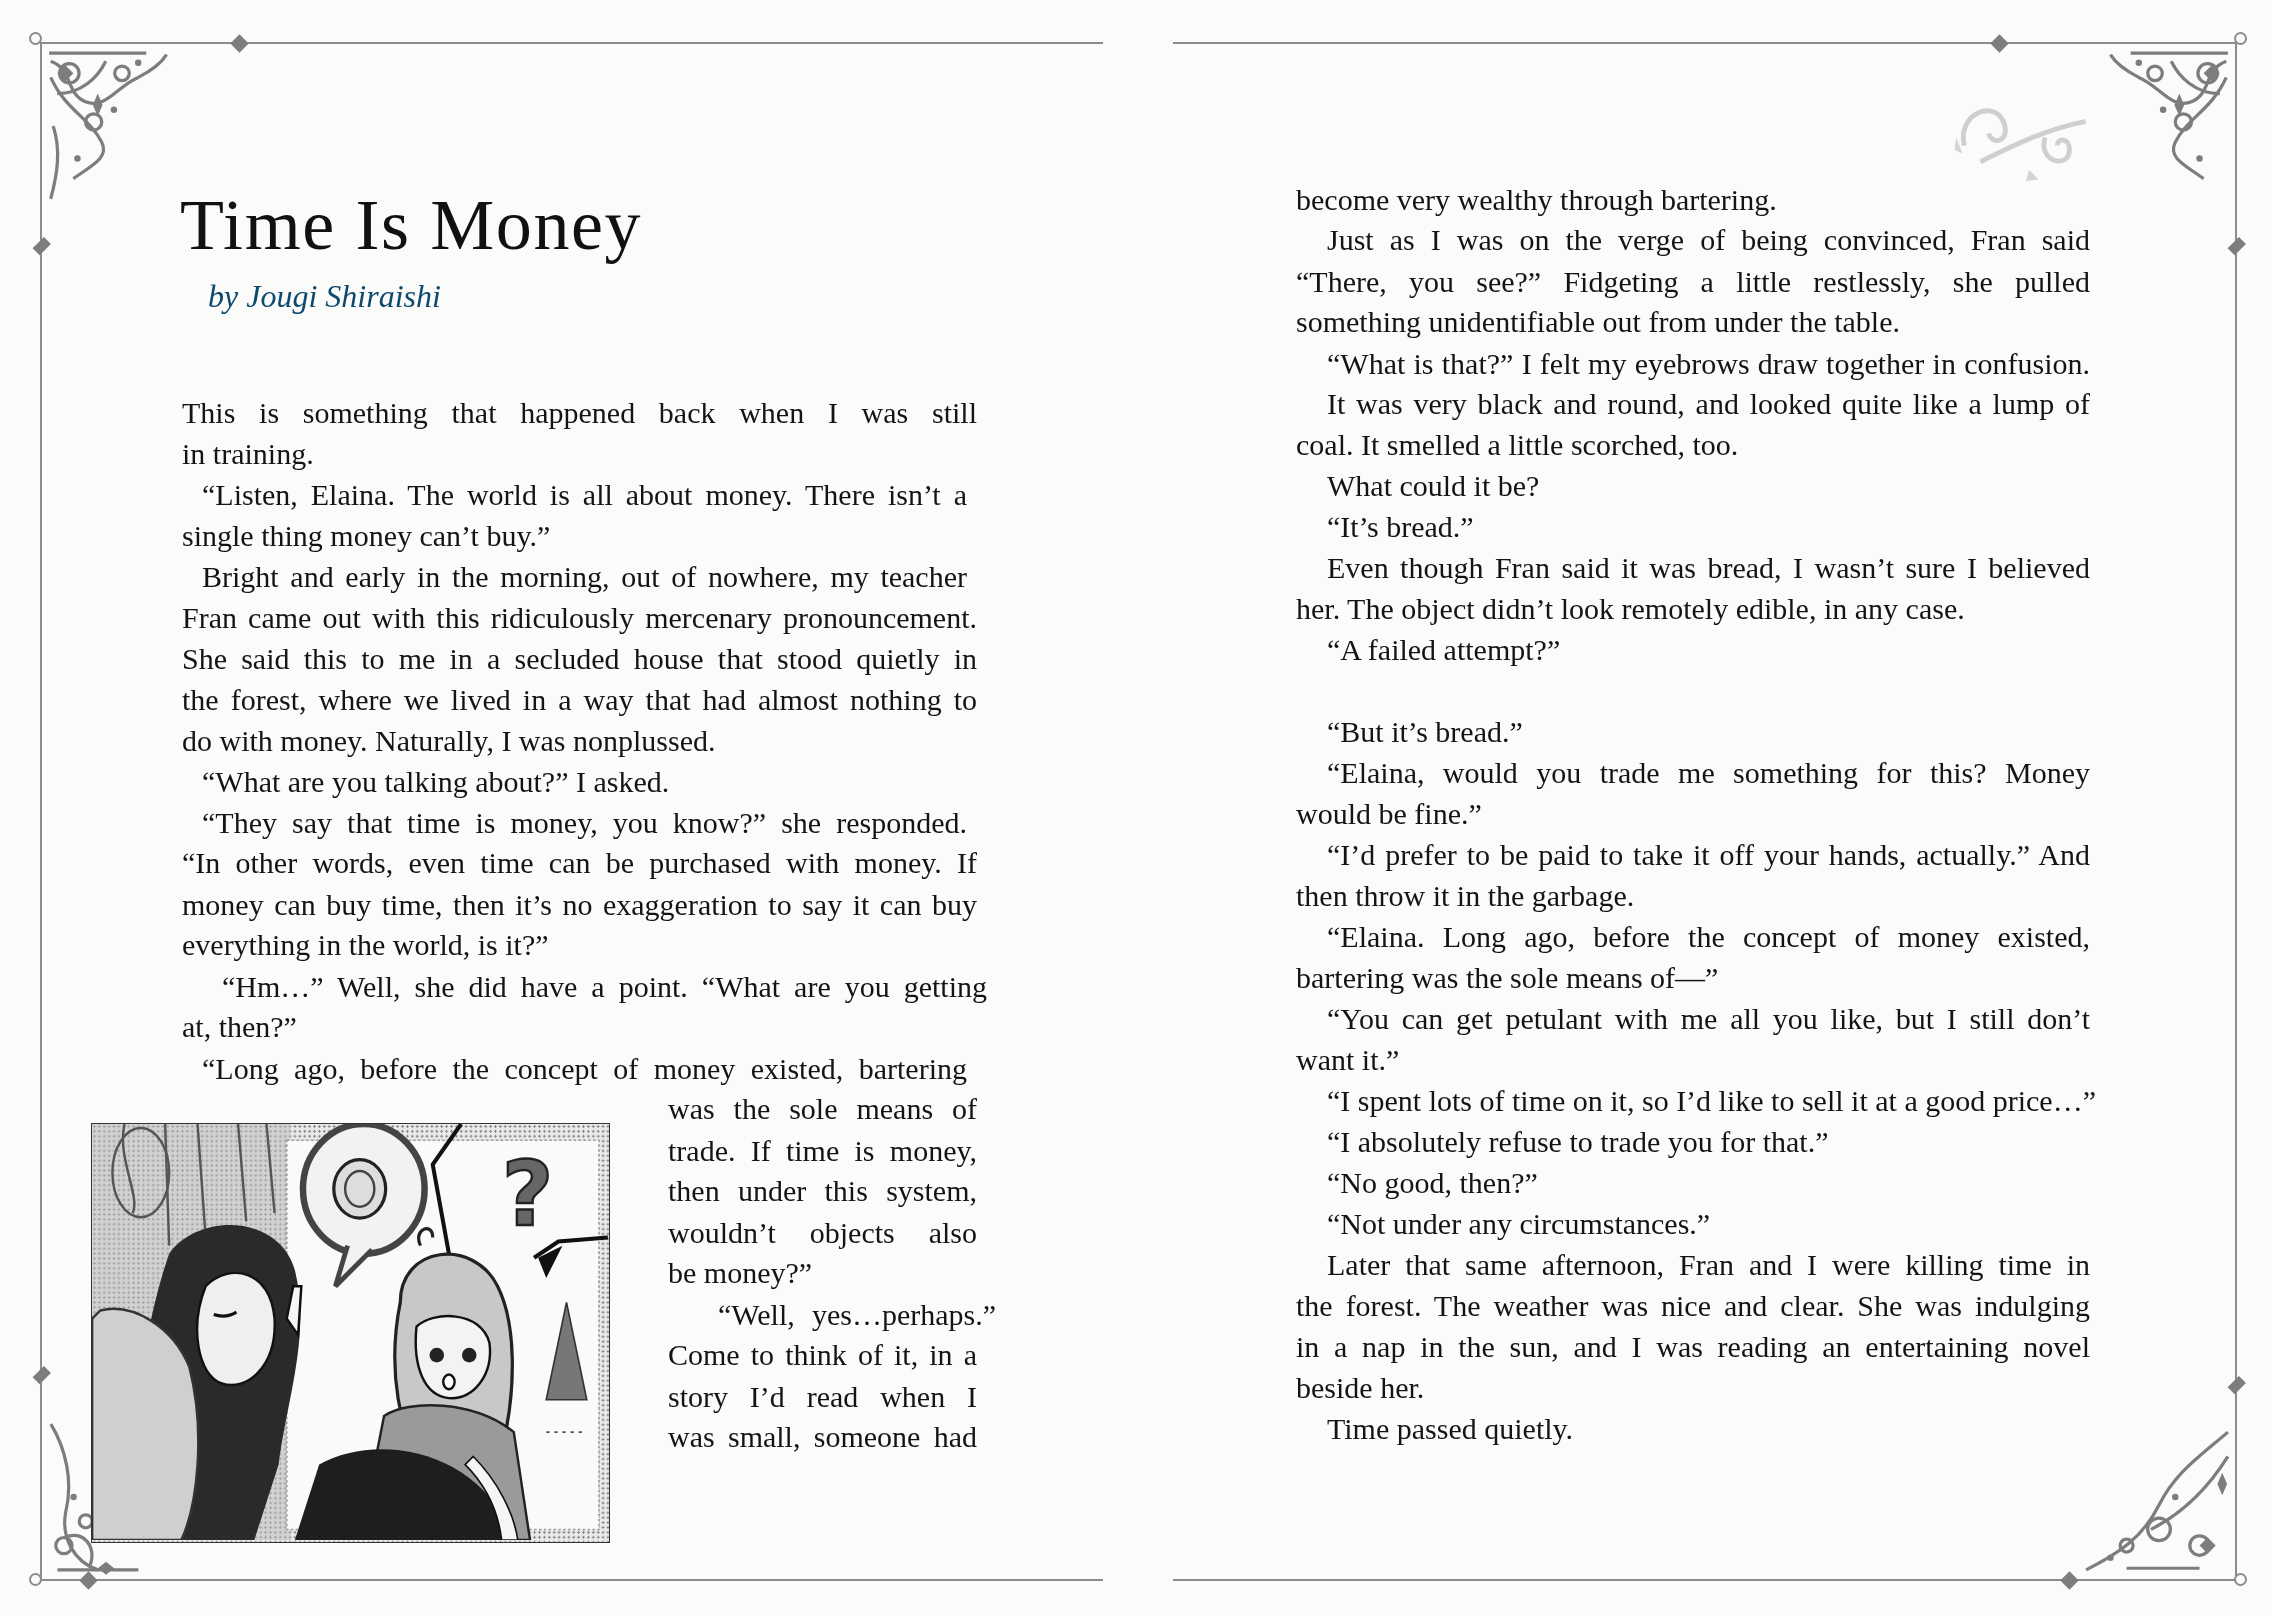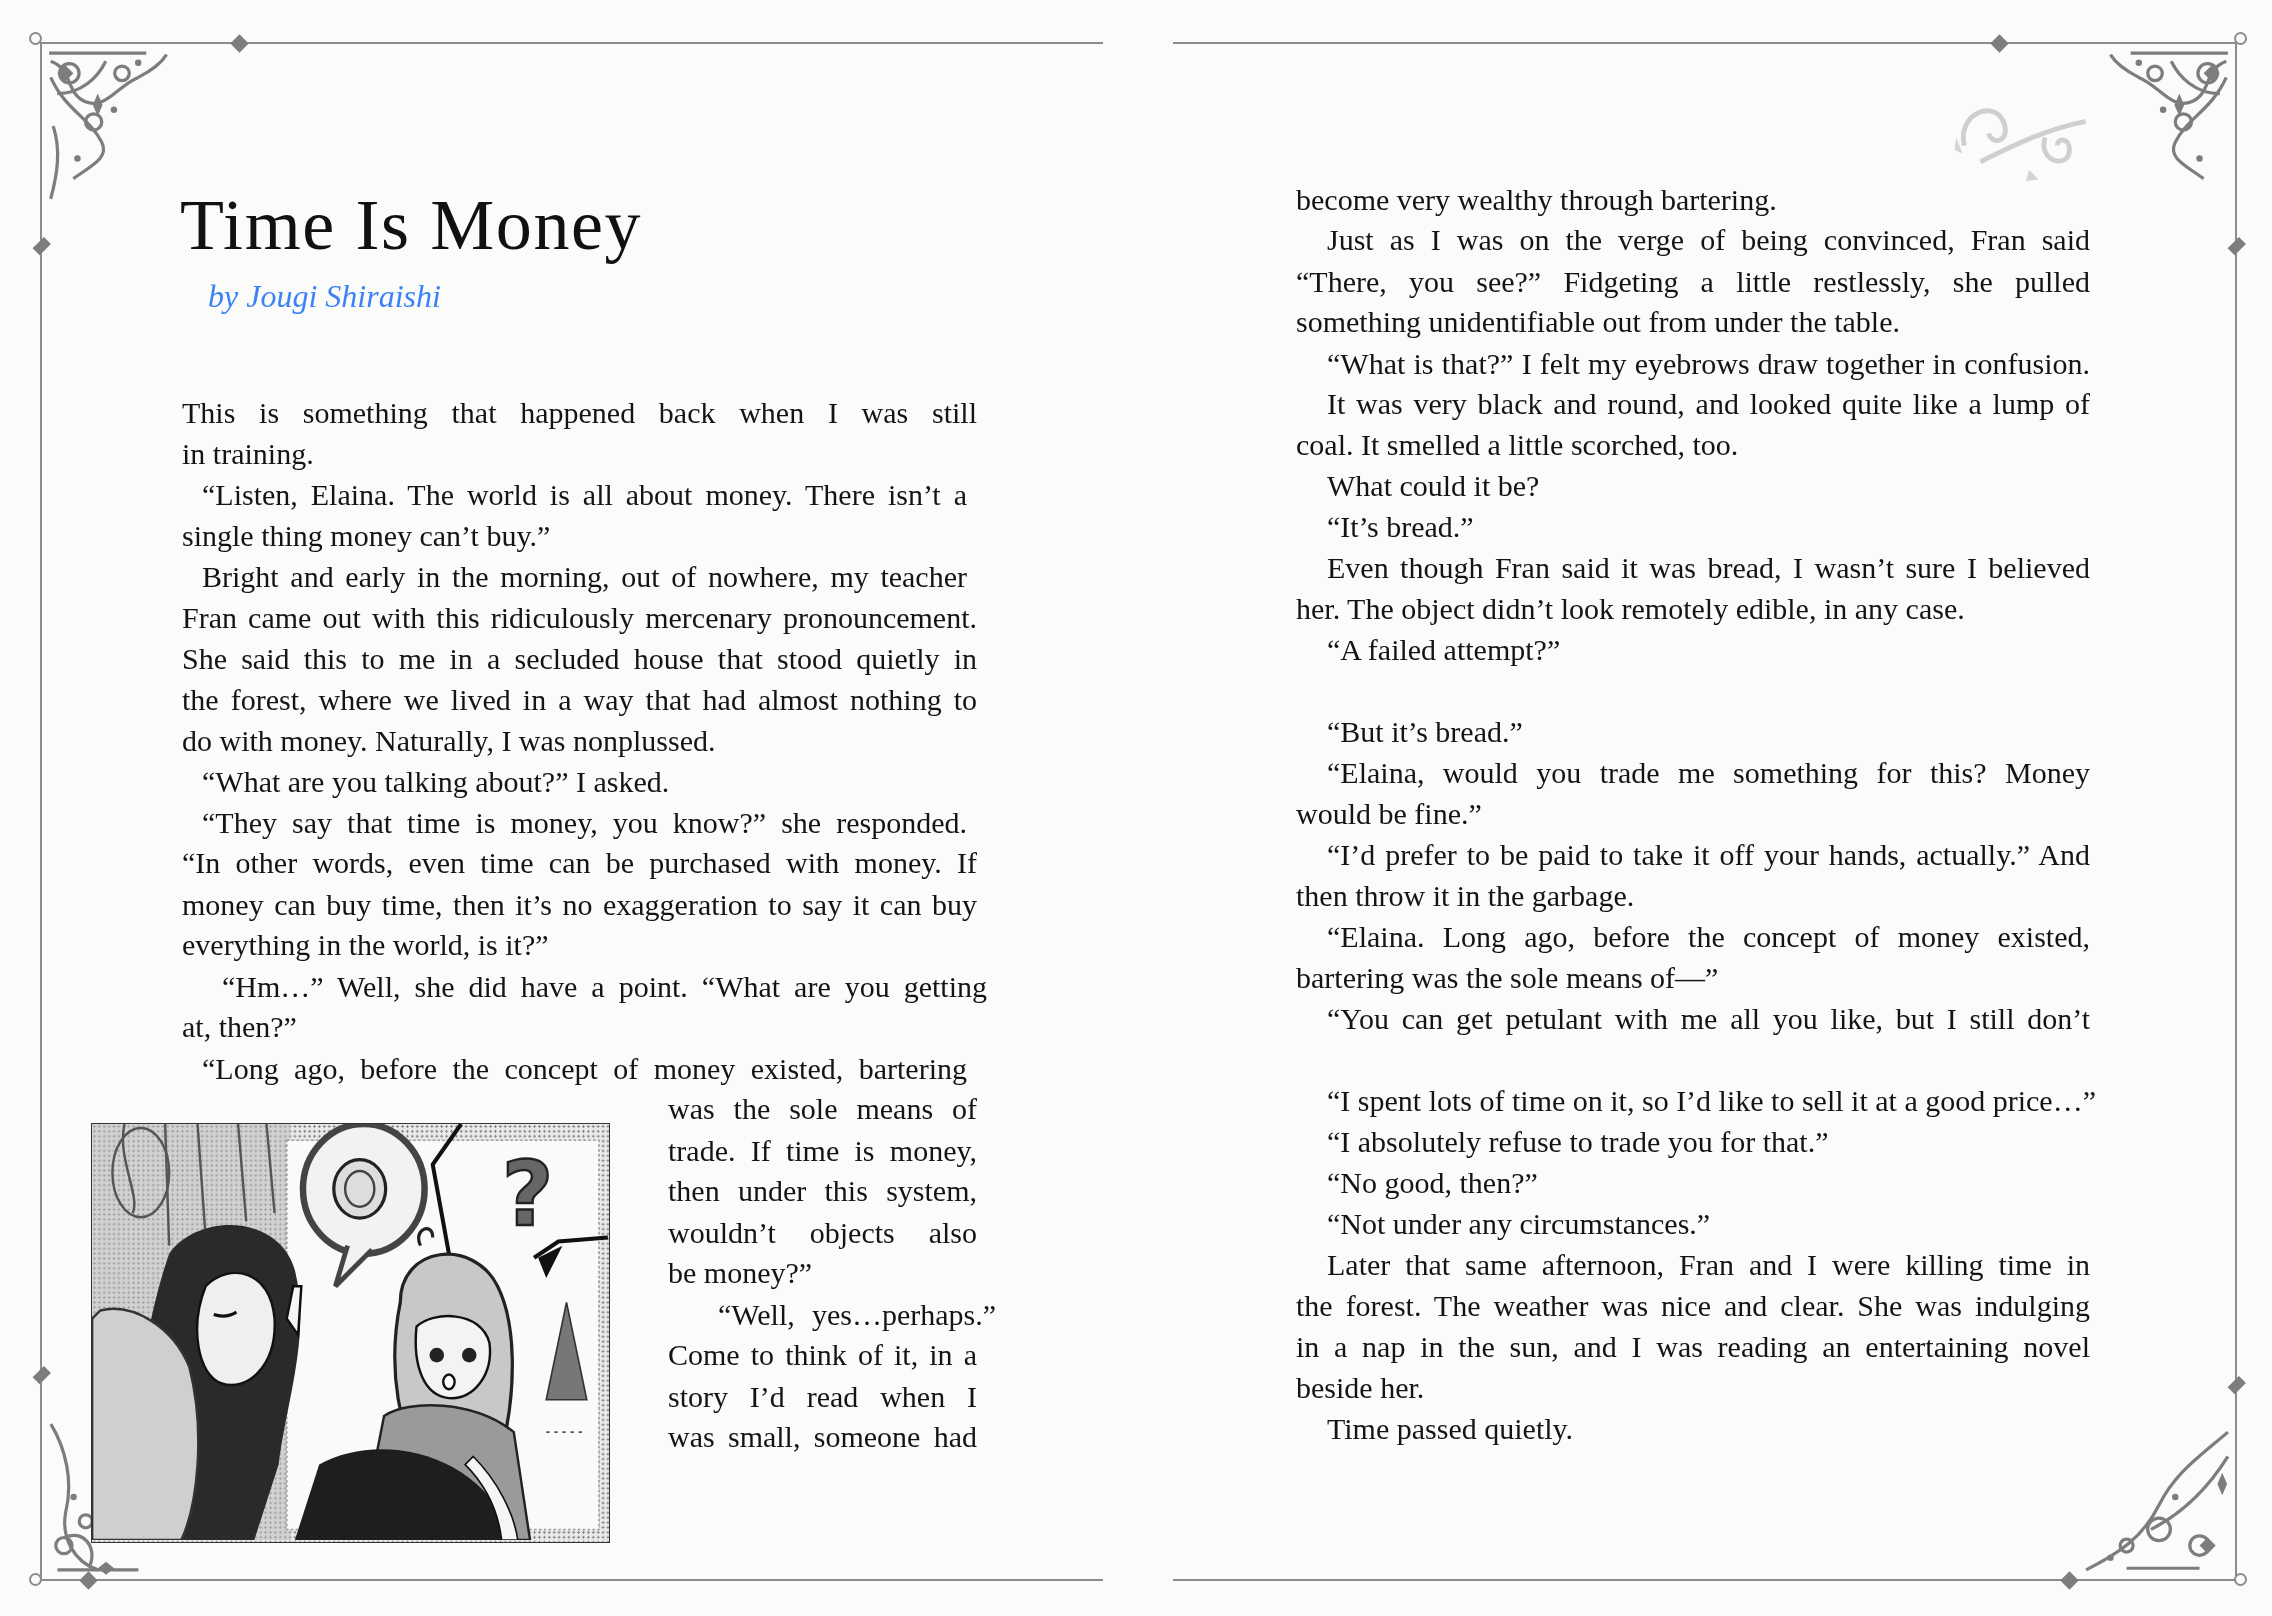--- a/index.html
+++ b/index.html
@@ -7,21 +7,21 @@
   .page { position:absolute; top:0; height:1617px; }
   #left-page { left:0; width:1136px; }
   #right-page { left:1136px; width:1136px; }
   .hline { position:absolute; height:2.4px; background:#8c8c8c; }
   .vline { position:absolute; width:2.4px; background:#8c8c8c; }
   .diamond { position:absolute; width:13px; height:13px; background:#7d7d7d; transform:rotate(45deg); }
   .diamond.tall { width:9.7px; height:9.7px; transform:rotate(45deg) scale(1,1.6); }
   .ring { position:absolute; width:13px; height:13px; border:2.4px solid #8c8c8c; border-radius:50%; background:#fbfbf9; box-sizing:border-box; }
   .corner { position:absolute; width:162px; height:162px; color:#777; }
   .title { position:absolute; left:180px; top:172px; font-size:72px; line-height:106px; letter-spacing:1.6px; white-space:nowrap; font-family:"Liberation Serif",serif; color:#111; }
-  .byline { position:absolute; left:208px; top:276px; font-size:32px; line-height:41px; font-style:italic; white-space:nowrap; color:#3b82f6; }
+  .byline { position:absolute; left:208px; top:276px; font-size:32px; line-height:41px; font-style:italic; white-space:nowrap; color:#0c4a6e; }
   .line { position:absolute; font-size:30px; height:41px; line-height:41px; white-space:nowrap; overflow:visible; text-align:left; }
   .line.j { text-align:justify; text-align-last:justify; }
   .lcol { left:182px; width:795px; }
   .lcol.in { left:202px; width:765px; }
   .ncol { left:668px; width:309px; }
   .ncol.in { left:699px; width:278px;margin-left:19px; }
   .rcol { left:1296px; width:794px; }
   .rcol.in { left:1327px; width:763px; }
   .illustration { position:absolute; left:91px; top:1123px; width:519px; height:420px; border:1.6px solid #333; box-sizing:border-box; overflow:hidden;
     background:
@@ -232,20 +232,21 @@
   <div class="line rcol" style="top:588px;">her. The object didn’t look remotely edible, in any case.</div>
   <div class="line rcol in" style="top:629px;">“A failed attempt?”</div>
   <div class="line rcol in" style="top:711px;">“But it’s bread.”</div>
   <div class="line rcol in j" style="top:752px;">“Elaina, would you trade me something for this? Money</div>
   <div class="line rcol" style="top:793px;">would be fine.”</div>
   <div class="line rcol in j" style="top:834px;">“I’d prefer to be paid to take it off your hands, actually.” And</div>
   <div class="line rcol" style="top:875px;">then throw it in the garbage.</div>
   <div class="line rcol in j" style="top:916px;">“Elaina. Long ago, before the concept of money existed,</div>
   <div class="line rcol" style="top:957px;">bartering was the sole means of—”</div>
   <div class="line rcol in j" style="top:998px;">“You can get petulant with me all you like, but I still don’t</div>
+  <div class="line rcol" style="top:1039px;">want it.”</div>
   <div class="line rcol in j" style="top:1080px;">“I spent lots of time on it, so I’d like to sell it at a good price…”</div>
   <div class="line rcol in" style="top:1121px;">“I absolutely refuse to trade you for that.”</div>
   <div class="line rcol in" style="top:1162px;">“No good, then?”</div>
   <div class="line rcol in" style="top:1203px;">“Not under any circumstances.”</div>
   <div class="line rcol in j" style="top:1244px;">Later that same afternoon, Fran and I were killing time in</div>
   <div class="line rcol j" style="top:1285px;">the forest. The weather was nice and clear. She was indulging</div>
   <div class="line rcol j" style="top:1326px;">in a nap in the sun, and I was reading an entertaining novel</div>
   <div class="line rcol" style="top:1367px;">beside her.</div>
   <div class="line rcol in" style="top:1408px;">Time passed quietly.</div>
 </div>

